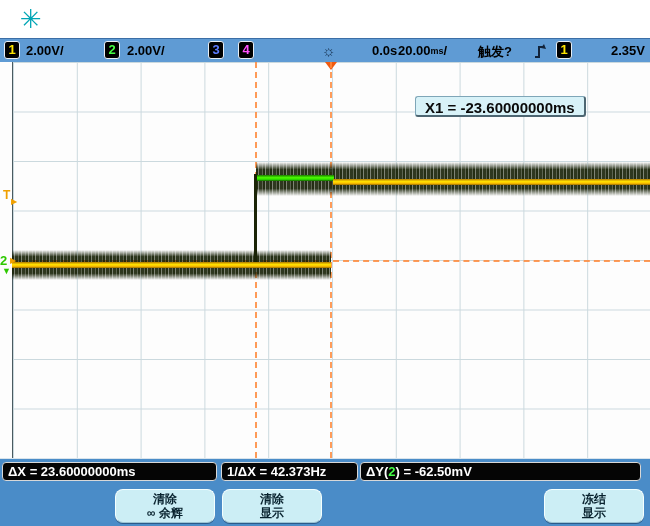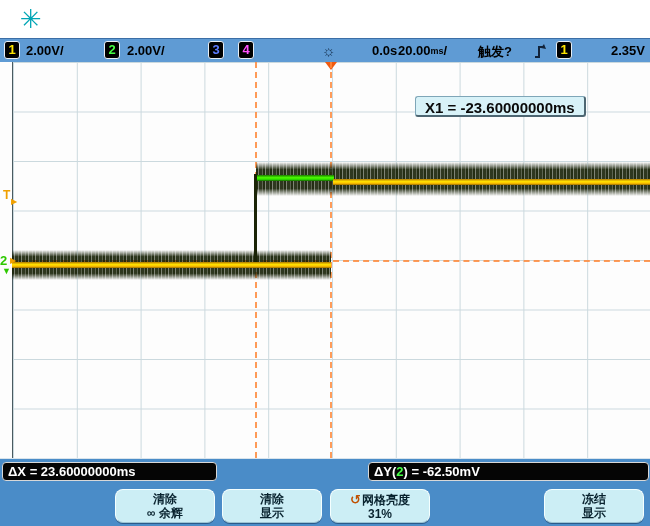--- a/index.html
+++ b/index.html
@@ -114,33 +114,30 @@
 
     <div class="lmark" style="left:3px;top:127px;font-size:12px;color:#f0a000">T</div>
     <div class="lmark" style="left:11px;top:136px;font-size:8px;color:#f0a000">▶</div>
     <div class="lmark" style="left:0px;top:192px;font-size:13px;color:#2ec800">2</div>
     <div class="lmark" style="left:10px;top:195px;font-size:8px;color:#f0a000">▶</div>
     <div class="lmark" style="left:2px;top:205px;font-size:9px;color:#2ec800">▼</div>
   </div>
 
   <div id="bottom">
     <div class="meas" style="left:2px;width:215px">ΔX = 23.60000000ms</div>
-    <div class="meas" style="left:368px;width:281px"><span>ΔY(</span><span class="grn">2</span><span>) = -62.50mV</span></div>
+    <div class="meas" style="left:221px;width:137px">1/ΔX = 42.373Hz</div>
+    <div class="meas" style="left:360px;width:281px"><span>ΔY(</span><span class="grn">2</span><span>) = -62.50mV</span></div>
 
     <div class="softkey" style="left:115px">
       <div>清除</div>
       <div class="row2">∞ 余辉</div>
     </div>
     <div class="softkey" style="left:222px">
       <div>清除</div>
       <div class="row2">显示</div>
-    </div>
-    <div class="softkey" style="left:330px">
-      <div><span class="rot-icon">↺</span><span>网格亮度</span></div>
-      <div class="row2">31%</div>
     </div>
     <div class="softkey" style="left:544px">
       <div>冻结</div>
       <div class="row2">显示</div>
     </div>
   </div>
 
 </div>
 
 </body></html>

